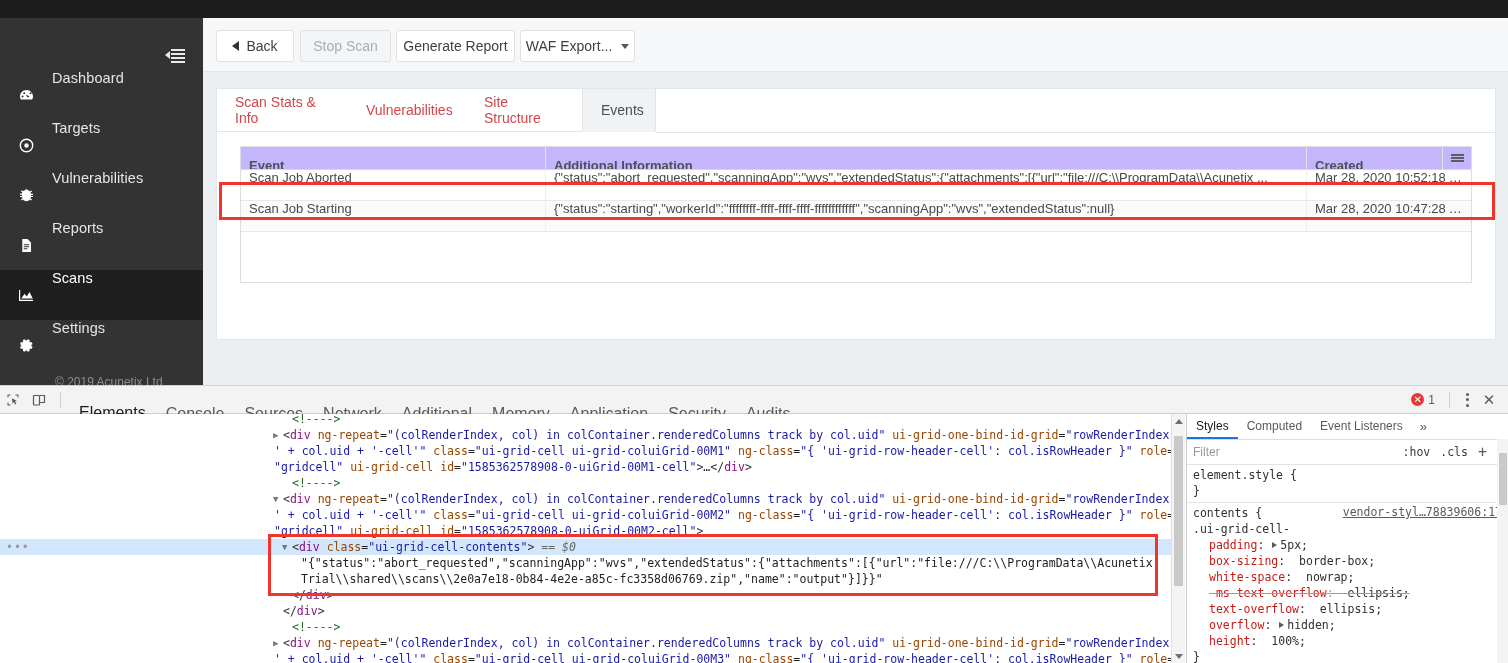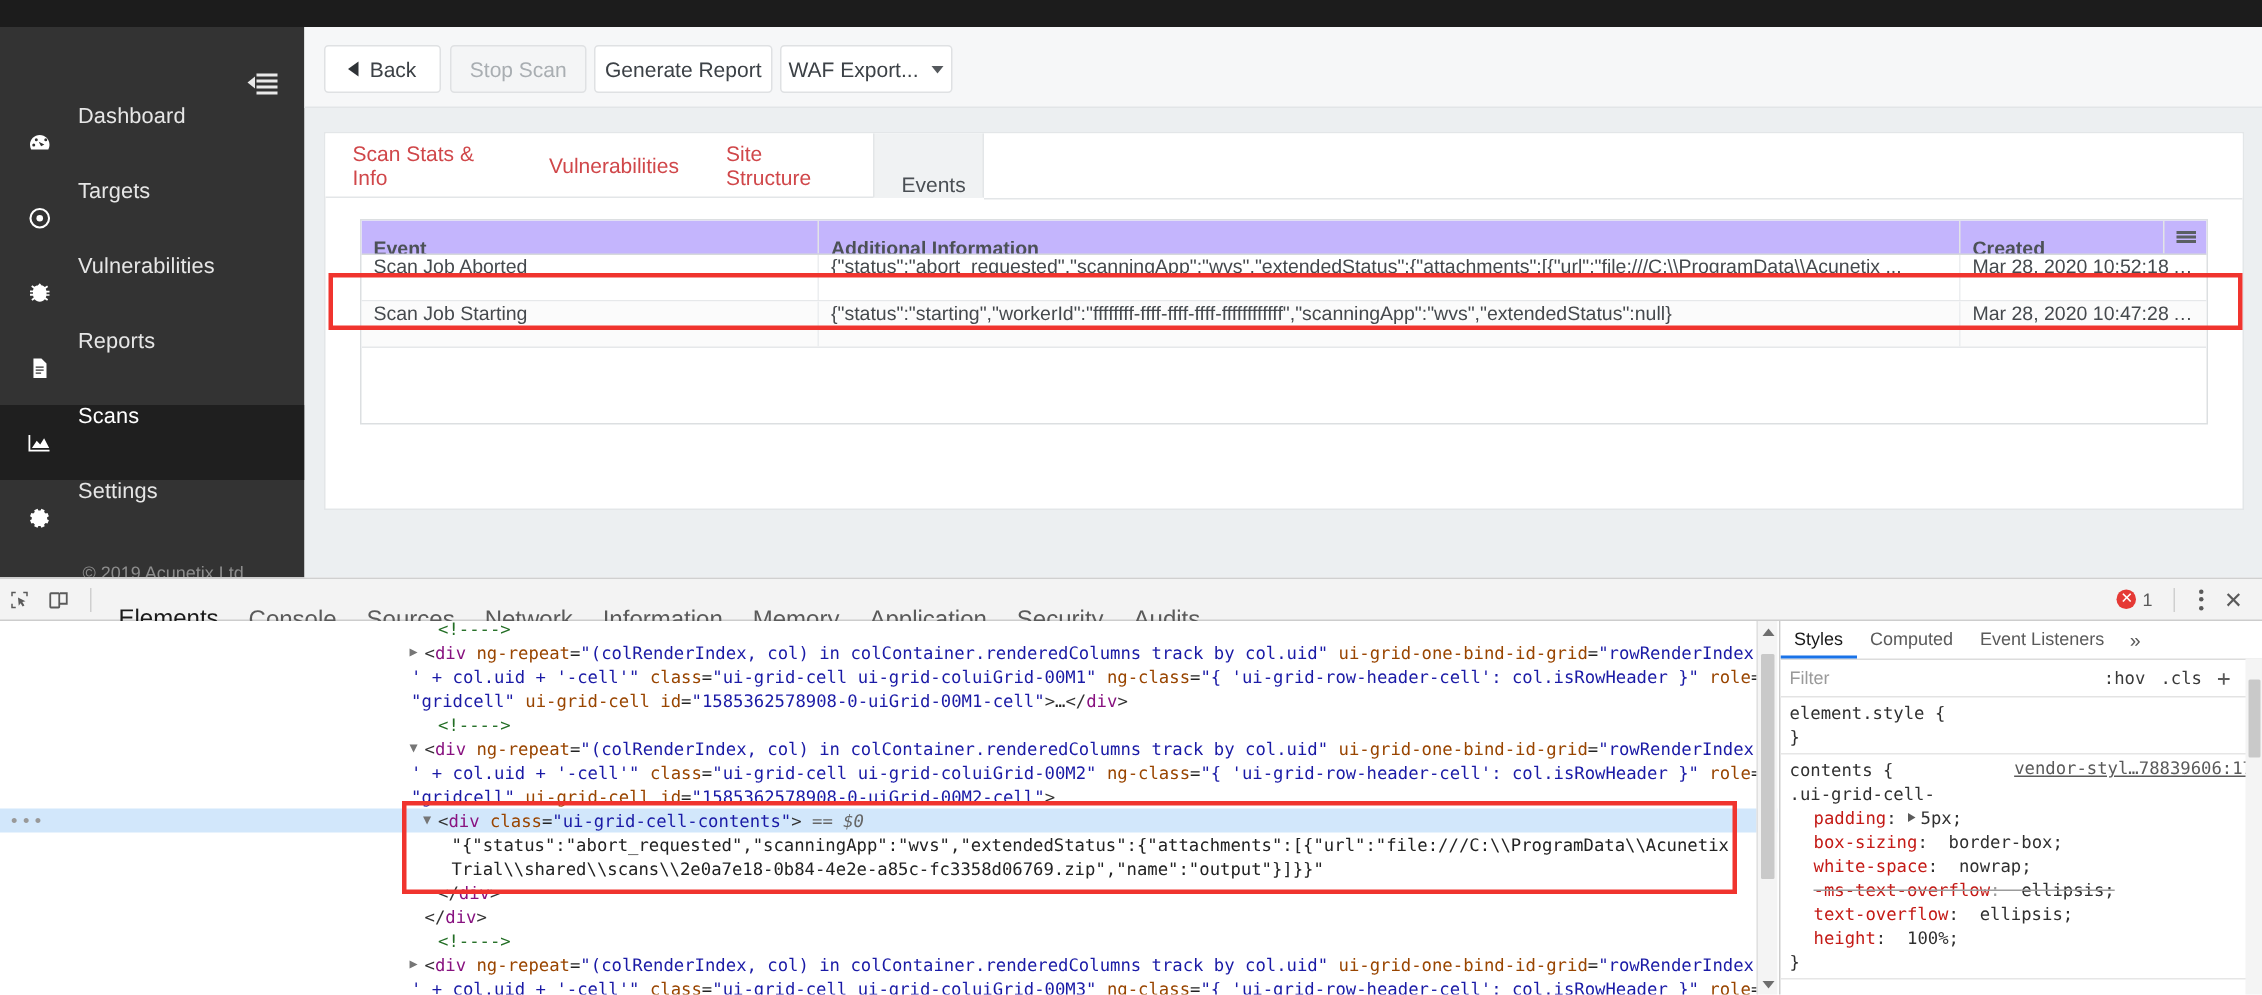--- a/index.html
+++ b/index.html
@@ -238,21 +238,21 @@
       <div class="tabs">
         <div class="tab inactive" style="left:0;width:131px;">
           <span>Scan Stats &amp; Info</span>
         </div>
         <div class="tab inactive" style="left:131px;width:118px;">
           <span>Vulnerabilities</span>
         </div>
         <div class="tab inactive" style="left:249px;width:116px;">
           <span>Site Structure</span>
         </div>
-        <div class="tab active" style="left:365px;width:74px;align-items:flex-end;">
+        <div class="tab active" style="left:365px;width:74px;">
           <span>Events</span>
         </div>
         <div style="position:absolute;left:439px;top:0;right:0;height:43px;border-bottom:1px solid #e3e6e8;background:#fff;"></div>
       </div>
 
       <div class="grid">
         <div class="grid-head">
           <div class="gh-cell" style="left:0;width:305px;">
             <span>Event</span>
           </div>
@@ -313,21 +313,21 @@
         <svg width="14" height="14" viewBox="0 0 14 14">
             <rect x="1.5" y="2.5" width="6" height="9.5" rx="0.5" fill="none" stroke="#5a5a5a" stroke-width="1.2"></rect>
             <path d="M8 2.5h4.5v7H8" fill="none" stroke="#5a5a5a" stroke-width="1.2"></path>
           </svg>
       </div>
       <div class="dt-sep"></div>
       <div class="dt-tab active"><span>Elements</span></div>
       <div class="dt-tab"><span>Console</span></div>
       <div class="dt-tab"><span>Sources</span></div>
       <div class="dt-tab"><span>Network</span></div>
-      <div class="dt-tab"><span>Information</span></div>
+      <div class="dt-tab"><span>Additional</span></div>
       <div class="dt-tab"><span>Memory</span></div>
       <div class="dt-tab"><span>Application</span></div>
       <div class="dt-tab"><span>Security</span></div>
       <div class="dt-tab"><span>Audits</span></div>
 
       <div class="dt-right">
         <div class="err-badge">
           <span class="err-dot">✕</span>
           <span>1</span>
         </div>
@@ -392,20 +392,21 @@
         <div class="rule">
           <div class="srcline">vendor-styl…78839606:17</div>
           <div class="ln">contents {</div>
           <div class="ln">.ui-grid-cell-</div>
           <div id="decl-host">
               <div class="ln ind"><span class="prop">padding</span>: <span class="tri"></span><span class="pv">5px;</span></div>
               <div class="ln ind"><span class="prop">box-sizing</span>:  <span class="pv">border-box;</span></div>
               <div class="ln ind"><span class="prop">white-space</span>:  <span class="pv">nowrap;</span></div>
               <div class="ln ind strike"><span class="prop">-ms-text-overflow</span>:  <span class="pv">ellipsis;</span></div>
               <div class="ln ind"><span class="prop">text-overflow</span>:  <span class="pv">ellipsis;</span></div>
+              <div class="ln ind"><span class="prop">overflow</span>: <span class="tri"></span><span class="pv">hidden;</span></div>
               <div class="ln ind"><span class="prop">height</span>:  <span class="pv">100%;</span></div>
             </div>
           <div class="ln">}</div>
         </div>
       </div>
 
       <div class="st-sb">
         <div class="thumb"></div>
       </div>
     </div>

